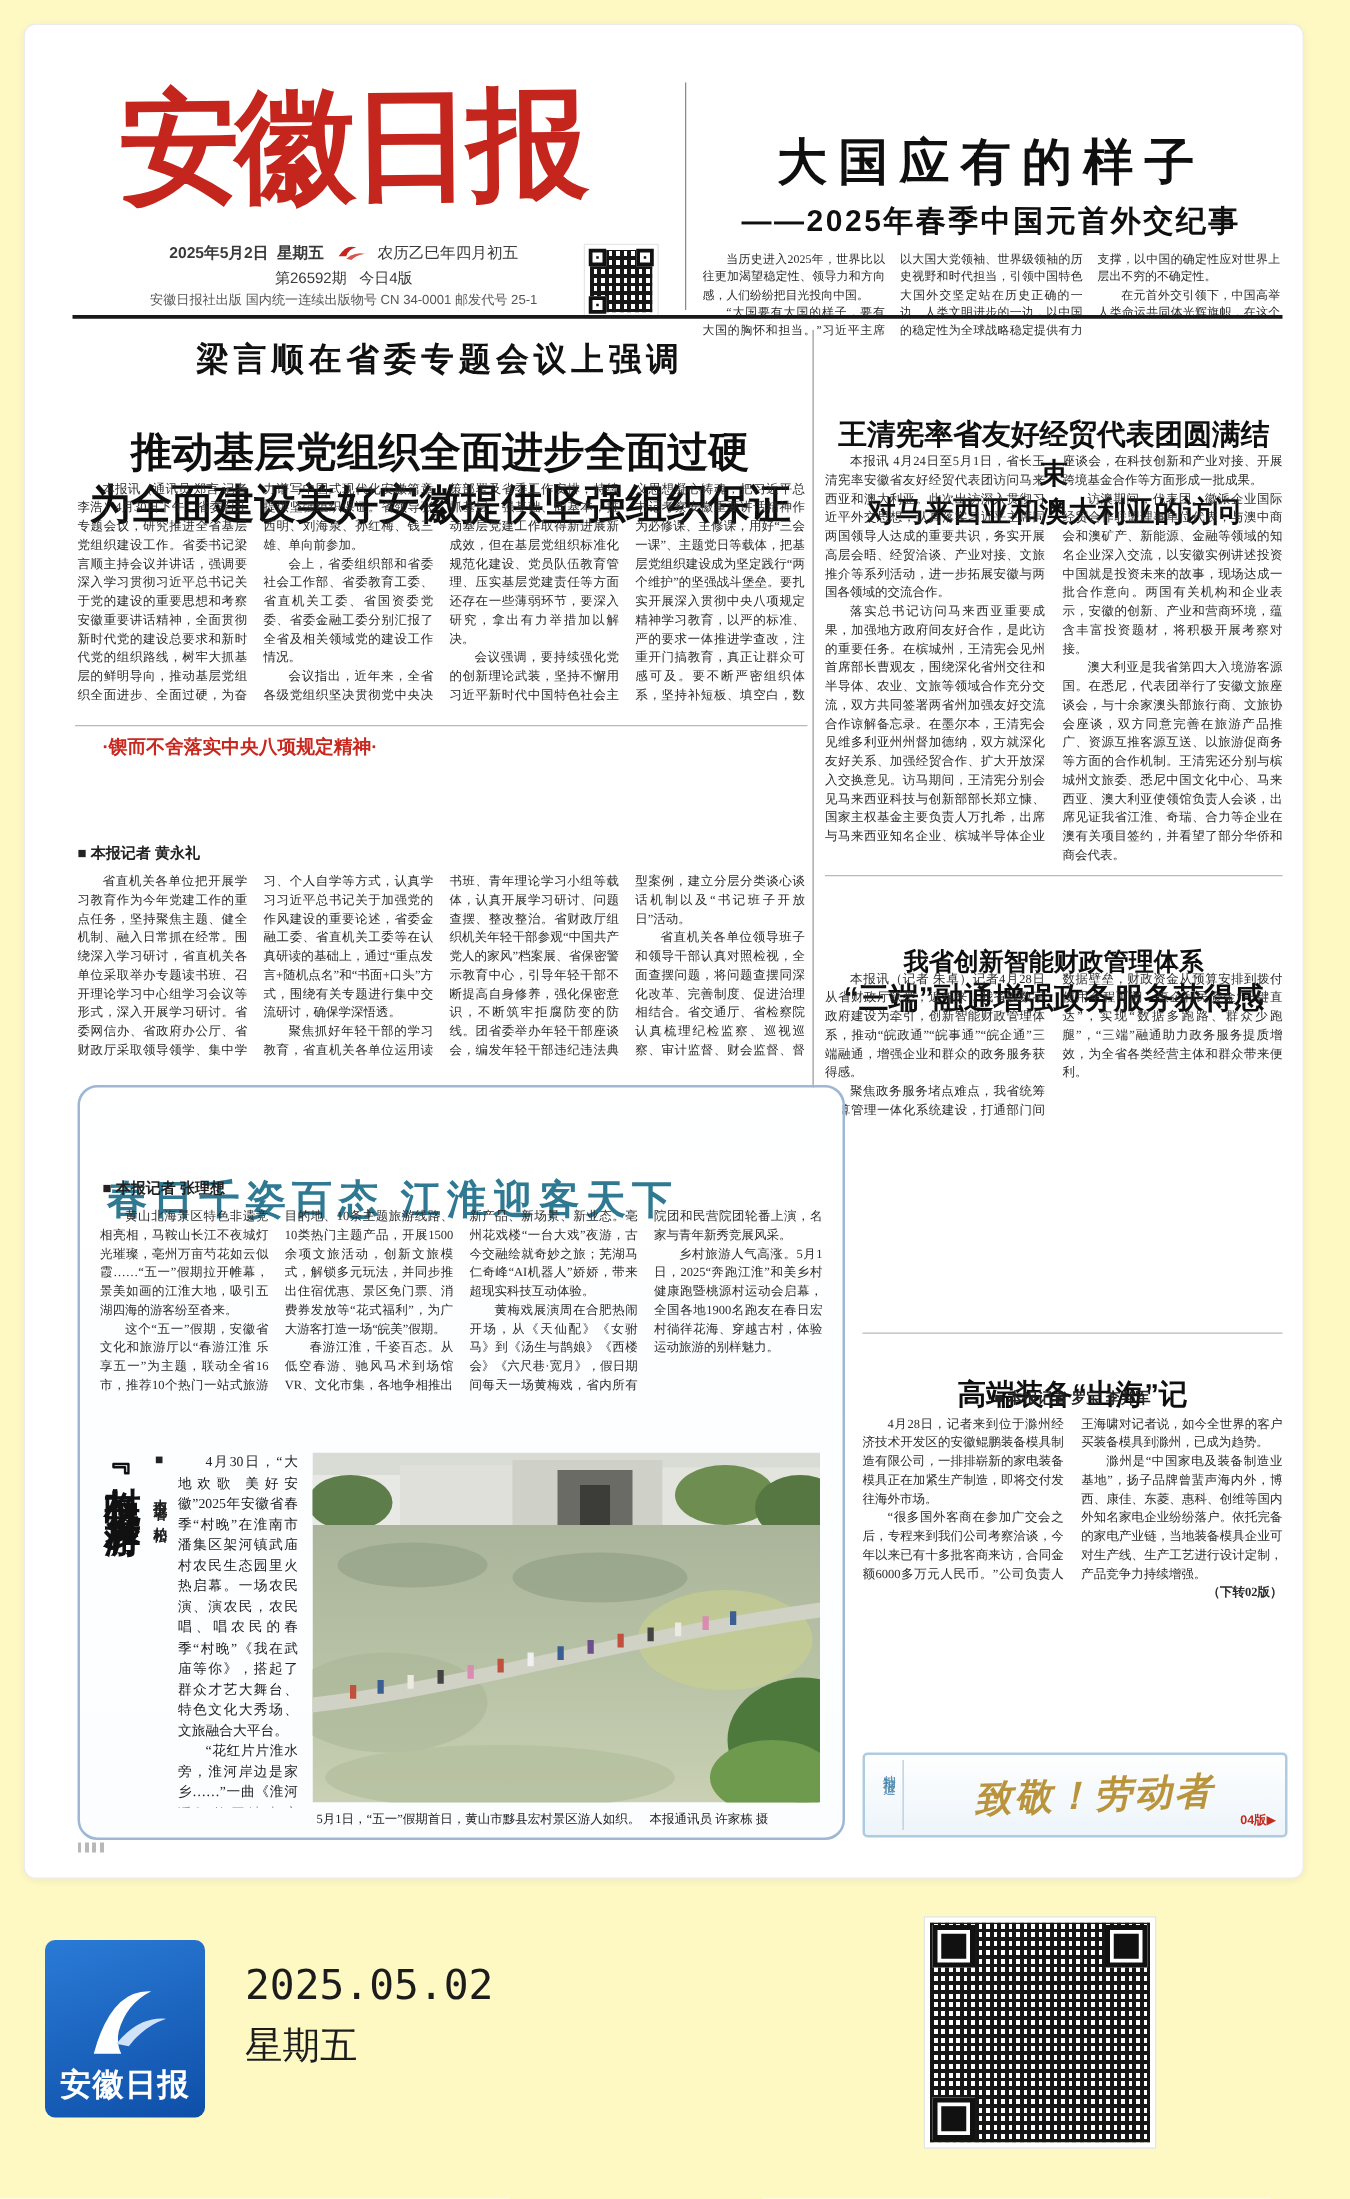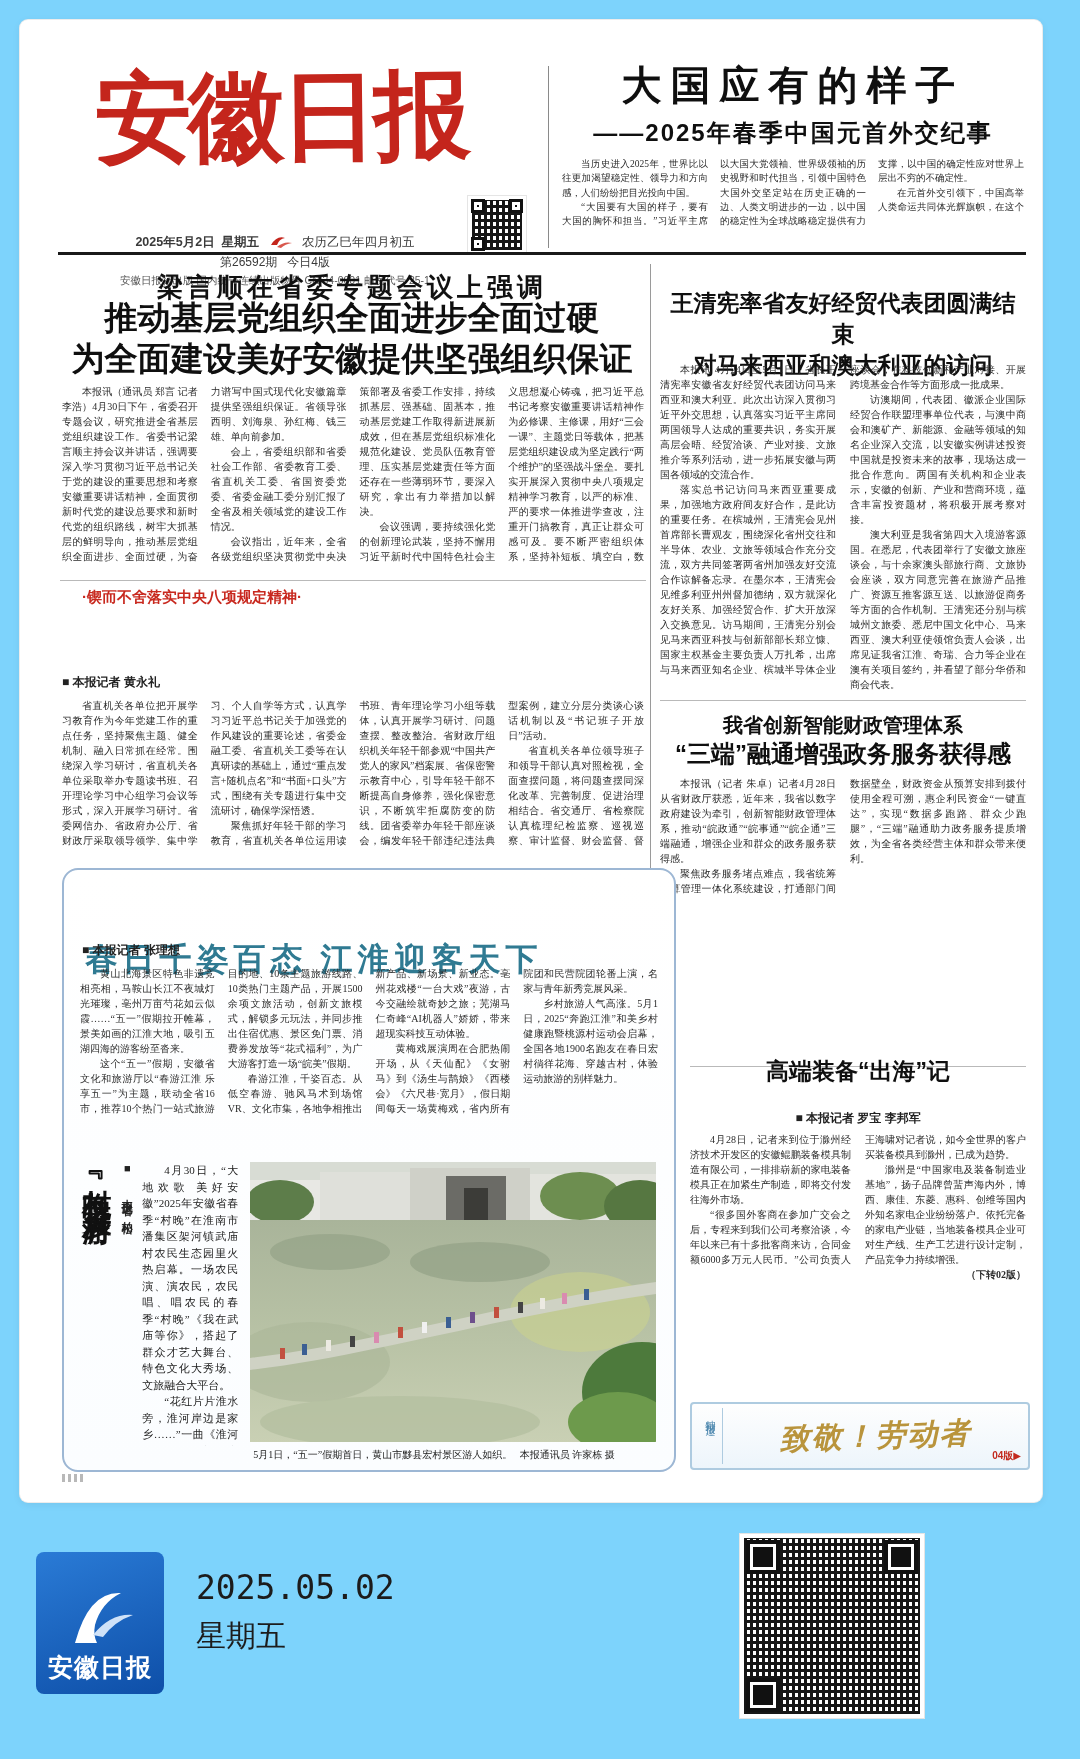--- a/index.html
+++ b/index.html
@@ -1,41 +1,41 @@
 <!DOCTYPE html>
 <html><head>
 <meta charset="utf-8">
 <style>
   html,body{margin:0;padding:0;background:#fff;}
-  .screen{position:relative;width:1080px;height:1759px;background:#7dd3fc;overflow:hidden;
+  .screen{position:relative;width:1080px;height:1759px;background:#fef9c3;overflow:hidden;
           font-family:"Liberation Serif","DejaVu Serif",serif;color:#222;}
   .sheet{position:absolute;left:20px;top:20px;width:1022px;height:1482px;background:#fff;
          border-radius:8px;box-shadow:0 0 0 1px #ececec,0 2px 8px rgba(0,0,0,.07);}
   .abs{position:absolute;}
   .sans{font-family:"Liberation Sans","DejaVu Sans",sans-serif;}
   
   .nameplate{left:76px;top:44px;width:410px;height:148px;line-height:148px;
              font-size:97px;font-weight:bold;color:#c4251c;letter-spacing:-4px;
              text-align:center;transform:rotate(-.6deg);}
-  .dateline{left:70px;top:194px;width:410px;text-align:center;font-size:12.5px;color:#3a3a3a;line-height:17px;margin-top:40px;}
+  .dateline{left:70px;top:194px;width:410px;text-align:center;font-size:12.5px;color:#3a3a3a;line-height:17px;}
   .dateline .row2{font-size:12px;}
   .dateline .row3{font-size:10.5px;color:#555;margin-top:1px;}
   .flame{display:inline-block;vertical-align:-3px;margin:0 6px;}
   .vline{background:#8a8a8a;width:1px;}
   .mast-rule{left:58px;top:252px;width:968px;height:2.5px;background:#191919;}
   
   .qr{background:
       repeating-linear-gradient(0deg,#161616 0 3px,transparent 3px 7px),
       repeating-linear-gradient(90deg,#161616 0 3px,#fff 3px 6px);
       border:4px solid #fff;outline:1px solid #e5e5e5;}
   .finder{position:absolute;background:#fff;border:4px solid #111;}
   .finder i{position:absolute;inset:3px;background:#111;display:block;}
   
   .kicker{font-size:26px;text-align:center;color:#111;letter-spacing:4px;font-weight:600;}
-  .hl{font-weight:bold;color:#0f0f0f;text-align:center;}
+  .hl{font-weight:bold;color:#0f0f0f;text-align:center;margin-top:44px;}
   .body-cols{font-size:10px;line-height:1.5;text-align:justify;overflow:hidden;color:#2b2b2b;}
   .body-cols p{margin:0;text-indent:2em;}
   .byline{font-size:12px;font-weight:bold;color:#222;}
   .jump{display:block;text-align:right;font-weight:bold;text-indent:0;font-size:10px;}
   .c2{column-count:2;column-gap:14px;}
   .c3{column-count:3;column-gap:12px;}
   .c4{column-count:4;column-gap:13px;}
   .red{color:#c8281e;}
   
   .top-title{font-size:40px;letter-spacing:9px;}

